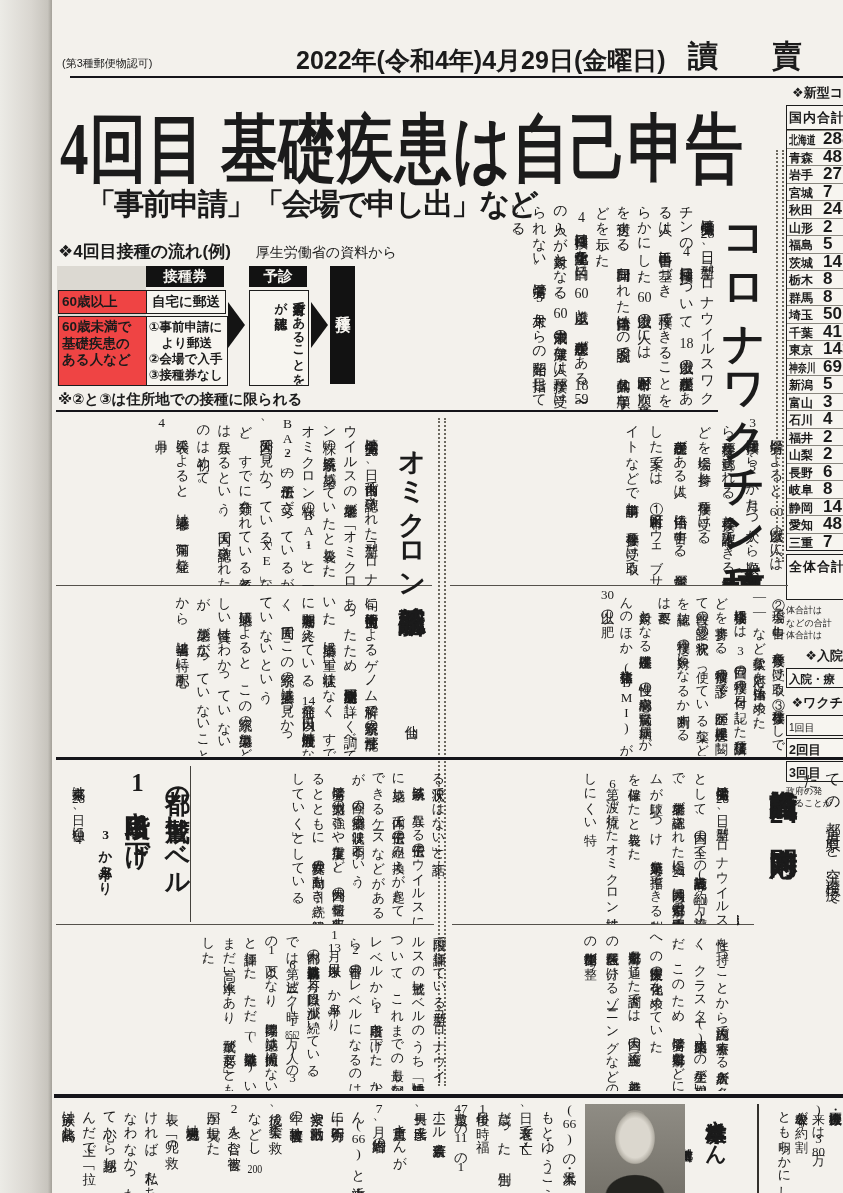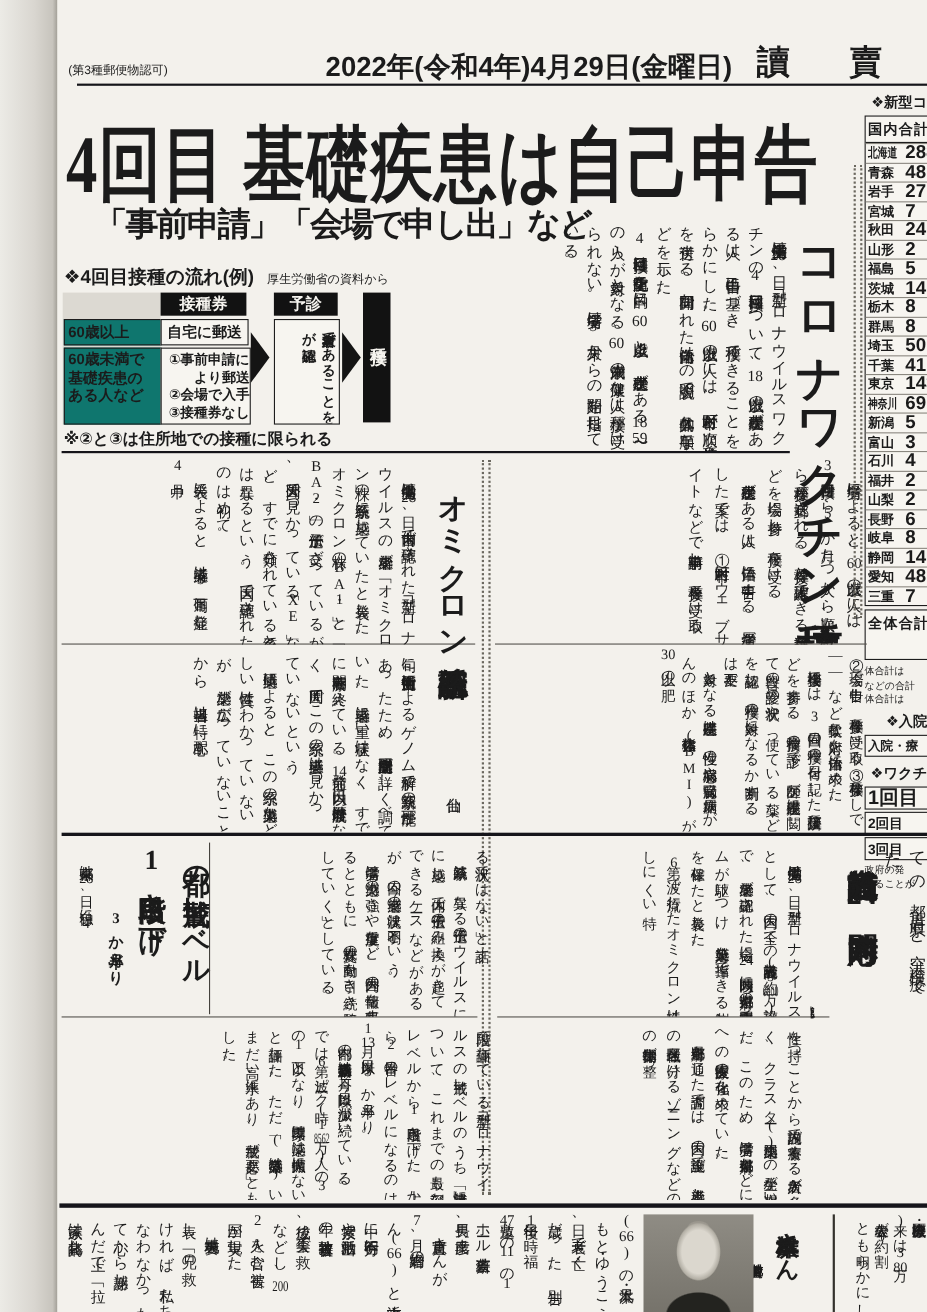--- a/index.html
+++ b/index.html
@@ -6,21 +6,21 @@
   .page{position:relative;width:843px;height:1193px;background:#f3f1ec;overflow:hidden;
         font-family:"Liberation Serif","DejaVu Serif",serif;color:#1b1b1b;}
   .abs{position:absolute;}
   .v{writing-mode:vertical-rl;text-orientation:upright;white-space:pre-line;overflow:hidden;line-break:anywhere;}
   .tcy{text-combine-upright:all;}
   .gothic{font-family:"Liberation Sans","DejaVu Sans",sans-serif;}
   .rule{background:#15151a;}
   .dots{width:4px;border-left:2px dotted #6b685f;border-right:2px dotted #6b685f;}
   .blackbox{background:#121212;color:#f6f4ef;display:flex;align-items:center;justify-content:center;}
   .fbox{border:1.6px solid #1d1d1d;background:#f7f5f0;}
-  .graybox{border:1.6px solid #1d1d1d;background:#0f766e;}
+  .graybox{border:1.6px solid #1d1d1d;background:#ef4444;}
   .arrow{width:0;height:0;border-top:23px solid transparent;border-bottom:23px solid transparent;border-left:17px solid #141414;}
   
   .sidebar{font-family:"Liberation Sans","DejaVu Sans",sans-serif;}
   .sb-title{font-weight:bold;font-size:13px;white-space:nowrap;text-align:right;}
   .sb-table{border:1.6px solid #1d1d1d;width:64px;margin-top:3px;background:#f7f5f0;}
   .sb-head{font-weight:bold;font-size:13px;padding:3px 2px 2px 2px;border-bottom:1.6px solid #1d1d1d;letter-spacing:1px;white-space:nowrap;}
   .sb-row{position:relative;height:16.5px;line-height:16.5px;border-top:1px solid #8a877f;padding-left:2px;white-space:nowrap;}
   .sb-row:first-of-type{border-top:none;}
   .sb-pref{font-size:12px;font-weight:bold;display:inline-block;}
   .n3 .sb-pref{transform:scaleX(0.74);transform-origin:left center;}
@@ -41,30 +41,30 @@
   <div class="abs rule" style="left:70px;top:76px;width:773px;height:2px;"></div>
 
   <div class="abs" style="left:60px;top:88px;width:725px;margin-top:12px;">
     <span style="display:inline-block;font-size:57px;font-weight:900;letter-spacing:1px;transform:scaleY(1.3);transform-origin:top left;white-space:nowrap;">4回目 基礎疾患は自己申告</span>
   </div>
 
   <div class="abs gothic" style="left:86px;top:184px;font-size:30px;font-weight:900;letter-spacing:-2px;white-space:nowrap;">「事前申請」「会場で申し出」など</div>
 
   <div class="abs" style="left:58px;top:240px;white-space:nowrap;">
     <span class="gothic" style="font-size:17px;font-weight:900;">❖4回目接種の流れ(例)</span>
-    <span style="font-size:11px;margin-left:8px;">厚生労働省の資料から</span>
+    <span style="font-size:14px;margin-left:21px;">厚生労働省の資料から</span>
   </div>
   <div class="abs" style="left:57px;top:266px;width:89px;height:120px;background:#dcd9d2;"></div>
   <div class="abs graybox gothic" style="left:58px;top:290px;width:84px;height:22px;line-height:22px;font-size:13.5px;font-weight:bold;padding-left:3px;">60歳以上</div>
   <div class="abs graybox gothic" style="left:58px;top:316px;width:84px;height:66px;font-size:13.5px;font-weight:bold;line-height:16.5px;padding:2px 0 0 3px;white-space:pre-line;">60歳未満で
 基礎疾患の
 ある人など</div>
   <div class="abs blackbox gothic" style="left:146px;top:266px;width:78px;height:21px;font-size:14.5px;font-weight:bold;">接種券</div>
   <div class="abs fbox gothic" style="left:146px;top:290px;width:78px;height:22px;line-height:22px;font-size:13.5px;font-weight:bold;text-align:center;">自宅に郵送</div>
-  <div class="abs fbox gothic" style="left:146px;top:316px;width:78px;height:66px;font-size:12.5px;font-weight:bold;line-height:16px;padding:2px 0 0 2px;white-space:pre-line;text-align:right;">①事前申請に
+  <div class="abs fbox gothic" style="left:146px;top:316px;width:78px;height:66px;font-size:12.5px;font-weight:bold;line-height:16px;padding:2px 0 0 2px;white-space:pre-line;">①事前申請に
 　より郵送
 ②会場で入手
 ③接種券なし</div>
   <div class="abs arrow" style="left:228px;top:302px;"></div>
   <div class="abs blackbox gothic" style="left:249px;top:266px;width:58px;height:21px;font-size:14.5px;font-weight:bold;">予診</div>
   <div class="abs fbox" style="left:249px;top:290px;width:58px;height:94px;">
     <div class="v gothic" style="width:100%;height:92px;font-size:12.5px;font-weight:bold;line-height:18px;padding-top:2px;">対象者であることを医師が確認</div>
   </div>
   <div class="abs arrow" style="left:311px;top:302px;"></div>
   <div class="abs blackbox" style="left:330px;top:266px;width:25px;height:118px;">
@@ -115,21 +115,21 @@
       <div style="font-size:13px;font-weight:bold;padding:3px 2px;letter-spacing:1px;white-space:nowrap;">全体合計</div>
     </div>
     <div class="sb-note">体合計は</div>
     <div class="sb-note" style="margin-top:1px;">などの合計</div>
     <div class="sb-note" style="margin-top:0;">体合計は</div>
     <div class="sb-title" style="margin-top:6px;">❖入院</div>
     <div class="sb-box" style="margin-top:3px;height:18px;">
       <span style="font-size:11.5px;font-weight:bold;padding-left:2px;white-space:nowrap;">入院・療</span>
     </div>
     <div class="sb-title" style="margin-top:6px;">❖ワクチ</div>
-    <div class="sb-box" style="margin-top:3px;height:19px;line-height:19px;"><span style="font-size:18px;font-weight:bold;padding-left:2px;">1回目</span></div>
+    <div class="sb-box" style="margin-top:3px;height:19px;line-height:19px;"><span style="font-size:10px;font-weight:normal;padding-left:2px;">1回目</span></div>
     <div class="sb-box" style="margin-top:2px;height:19px;line-height:19px;"><span style="font-size:12.5px;font-weight:bold;padding-left:2px;">2回目</span></div>
     <div class="sb-box" style="margin-top:2px;height:19px;line-height:19px;"><span style="font-size:12.5px;font-weight:bold;padding-left:2px;">3回目</span></div>
     <div class="sb-note" style="margin-top:3px;">政府の発</div>
     <div class="sb-note" style="margin-top:0;">減ることが</div>
   </div>
 
   <div class="abs dots" style="left:776px;top:150px;height:412px;"></div>
   <div class="abs dots" style="left:438px;top:418px;height:668px;"></div>
 
   <div class="abs rule" style="left:56px;top:410px;width:662px;height:1.5px;"></div>

